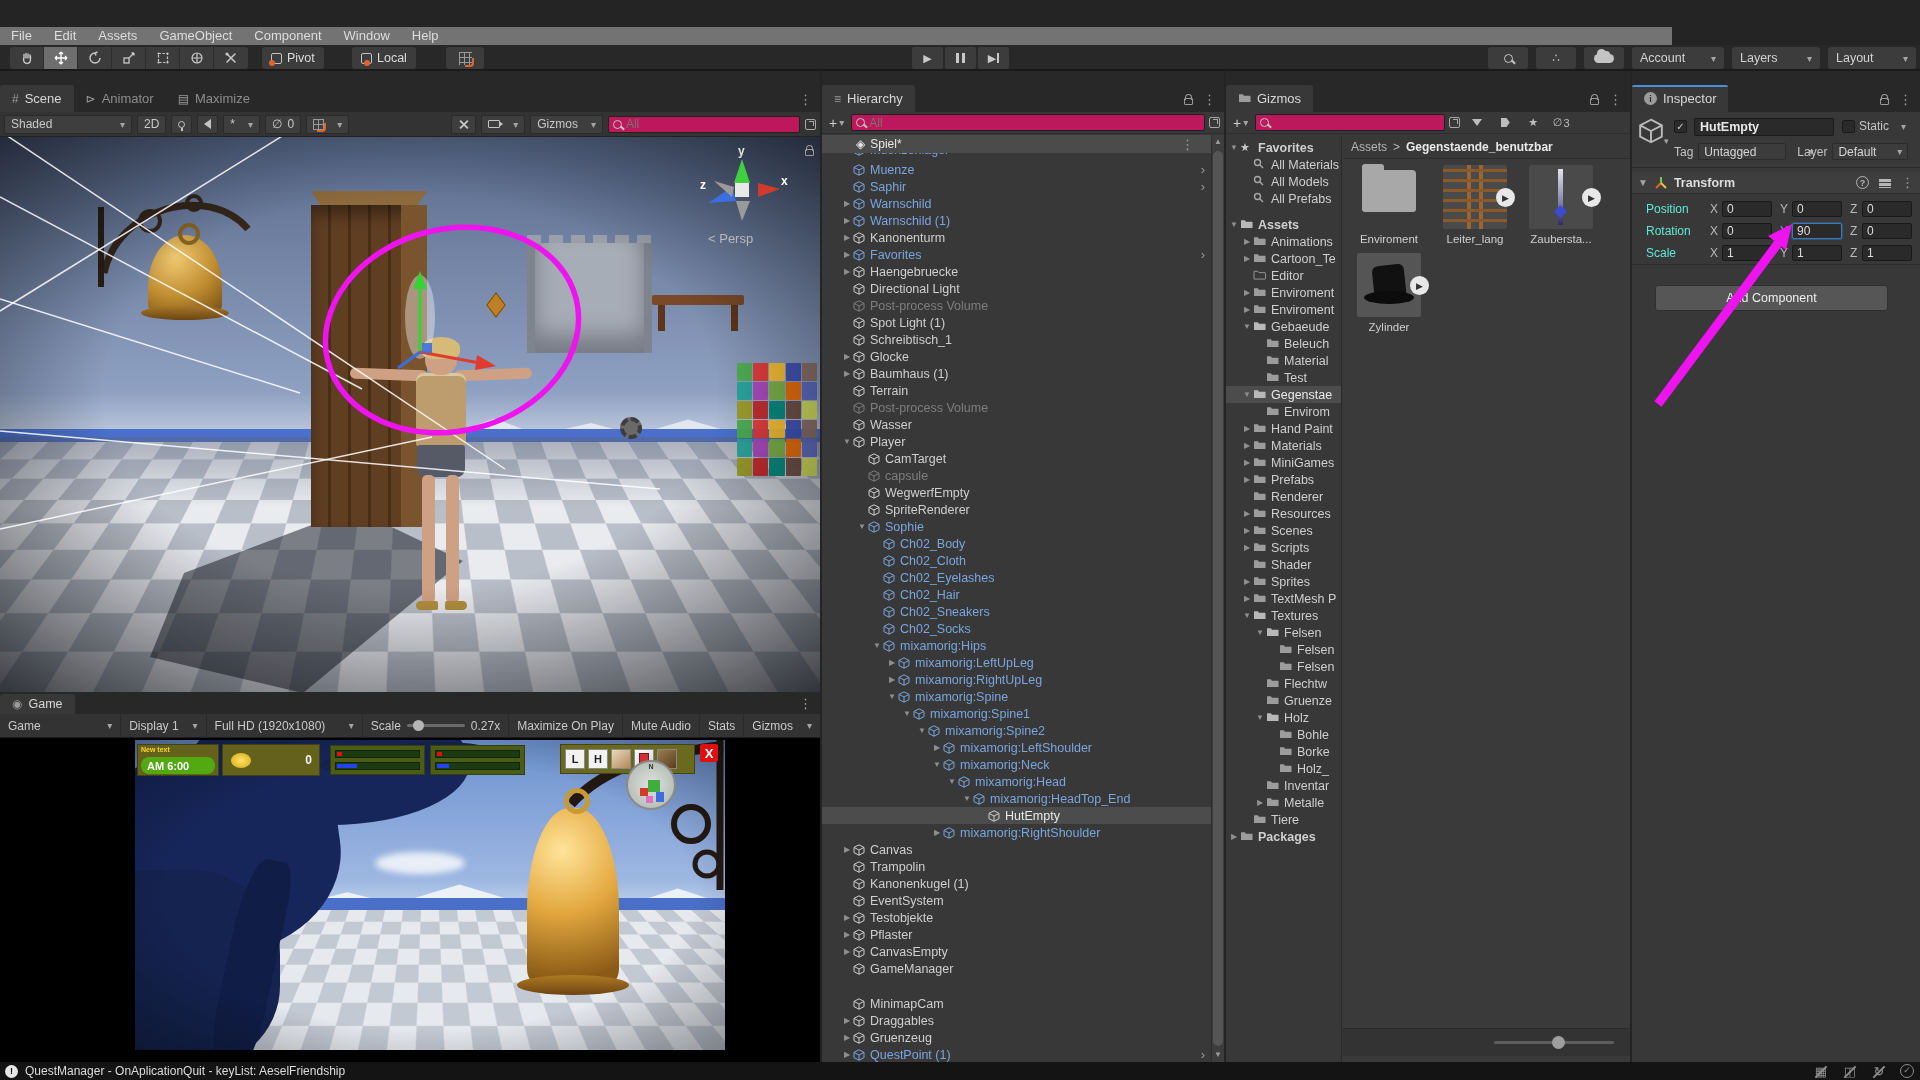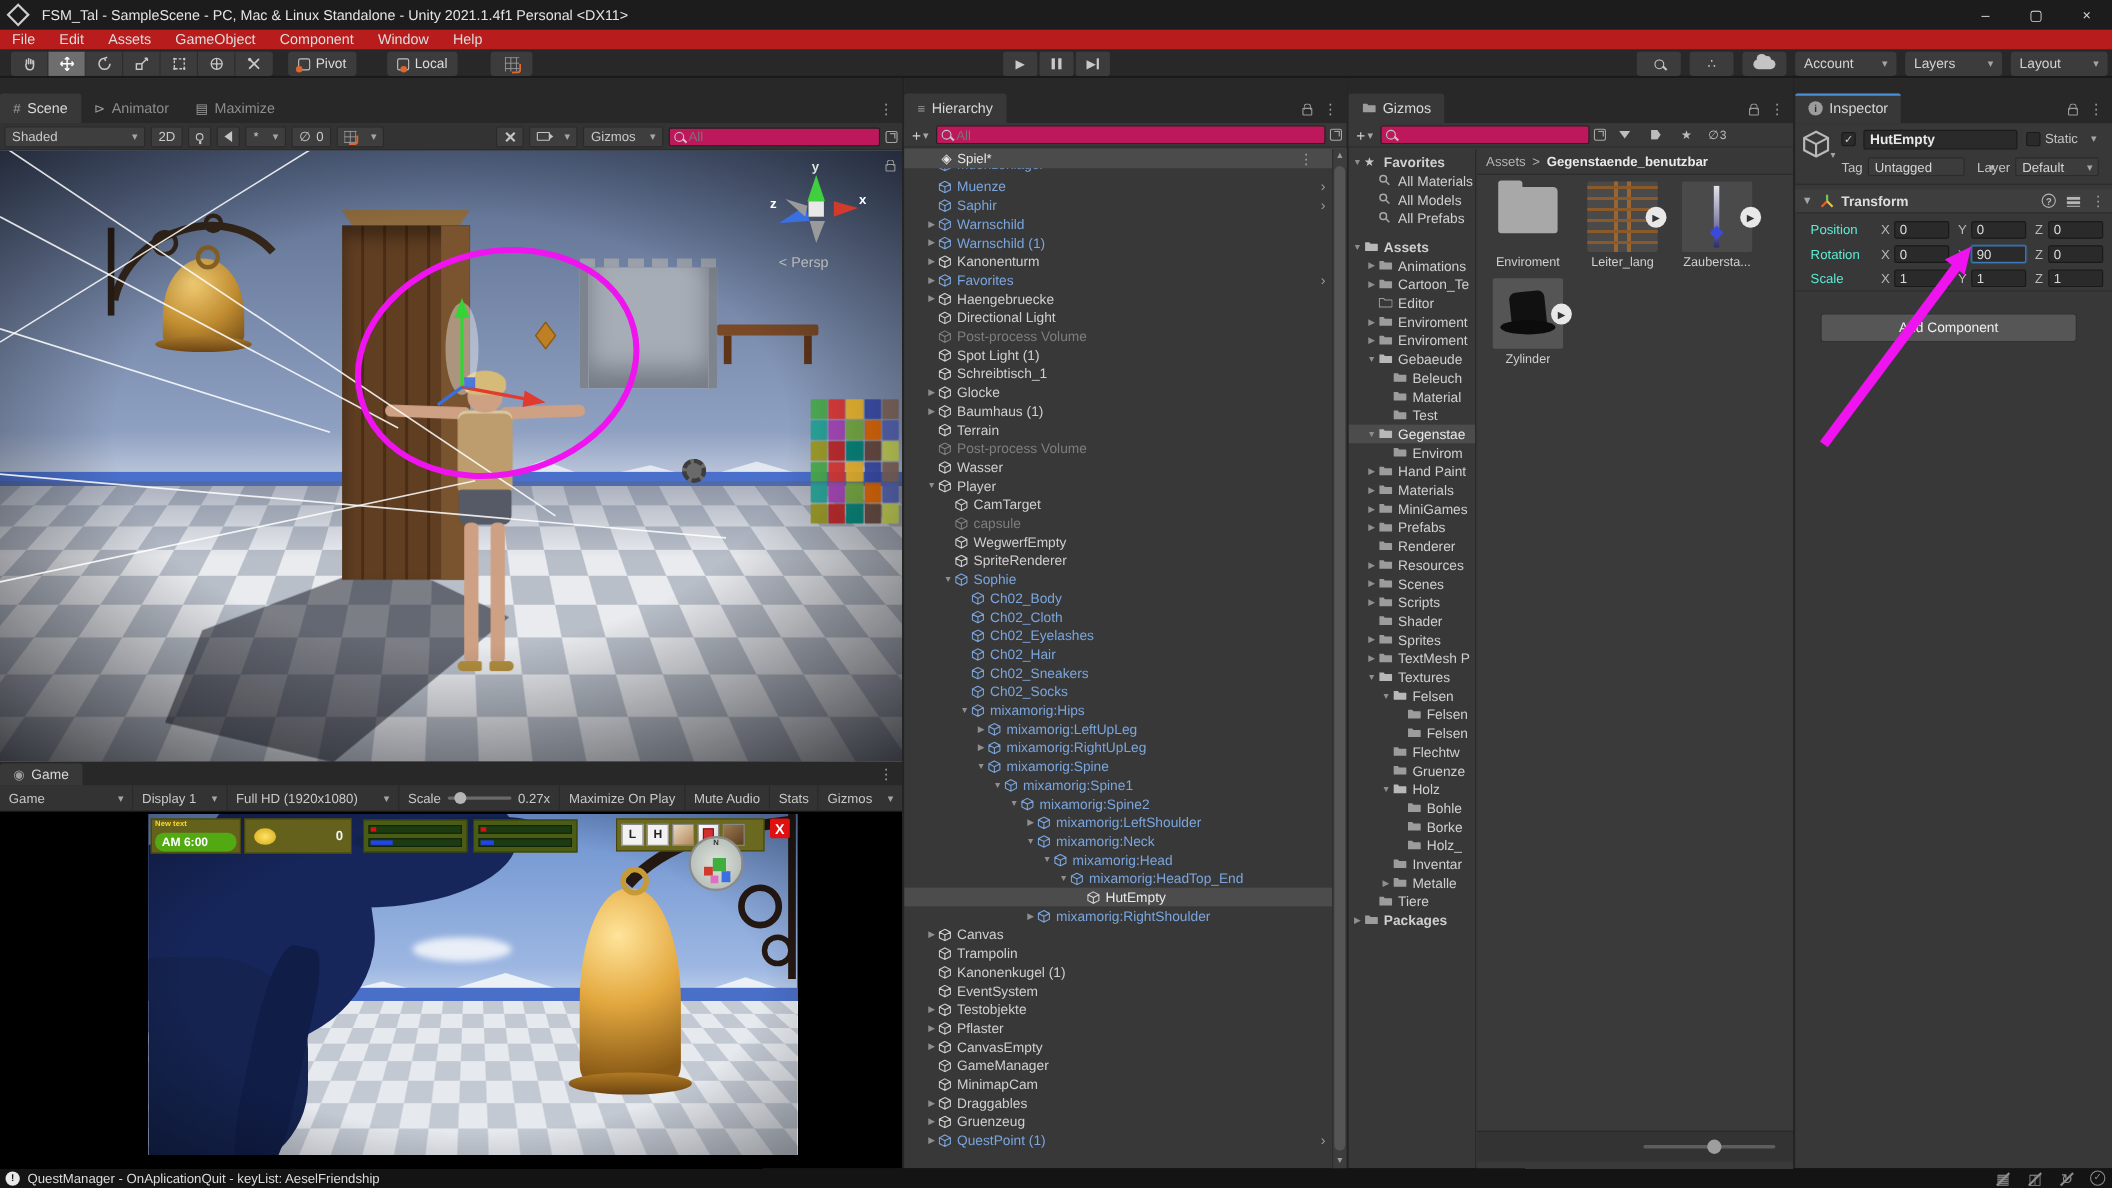--- a/index.html
+++ b/index.html
@@ -6,21 +6,21 @@
   html,body { background:#000; }
   body { font-family:"Liberation Sans", sans-serif; font-size:12px; color:#cfcfcf; }
   .app { position:relative; width:1920px; height:1080px; background:#242424; overflow:hidden; }
 
   
   .titlebar { position:absolute; left:0; top:0; width:1920px; height:27px; background:#1c1c1c; display:flex; align-items:center; }
   .unity-logo { width:15px; height:15px; margin-left:9px; border:2px solid #cfcfcf; transform:rotate(45deg); }
   .title-text { margin-left:14px; color:#e4e4e4; font-size:13px; }
   .winbtns { position:absolute; right:0; top:0; height:27px; display:flex; }
   .winbtn { width:46px; height:27px; display:flex; align-items:center; justify-content:center; color:#d6d6d6; font-size:13px; }
-  .menubar { position:absolute; left:0; top:27px; width:1920px; height:18px; background:#b91c1c; display:flex; align-items:center; }
+  .menubar { position:absolute; left:0; top:27px; width:1672px; height:18px; background:#737373; display:flex; align-items:center; }
   .menu-item { padding:0 11px; color:#dddddd; font-size:13px; height:18px; line-height:18px; }
   .toolbar { position:absolute; left:0; top:45px; width:1920px; height:26px; background:#282828; border-bottom:2px solid #1a1a1a; }
   .toolgroup { position:absolute; left:10px; top:2px; display:flex; }
   .toolbtn { width:34px; height:22px; background:#3c3c3c; display:flex; align-items:center; justify-content:center; border-right:1px solid #2c2c2c; position:relative; }
   .toolbtn:first-child { border-radius:3px 0 0 3px; }
   .toolbtn.last { border-radius:0 3px 3px 0; border-right:none; }
   .toolbtn.active { background:#6e6e6e; }
   .toolbtn svg { display:block; }
   .pl-btn { position:absolute; top:2px; height:22px; background:#3c3c3c; border-radius:3px; display:flex; align-items:center; padding:0 9px; color:#dcdcdc; font-size:12.5px; gap:5px; }
   .pivot-glyph { width:11px; height:11px; border:1.5px solid #c2c2c2; border-radius:2px; position:relative; }
@@ -273,29 +273,20 @@
   .sbi.slash::after { content:""; position:absolute; left:0; top:7px; width:16px; height:2px; background:#8d8d8d; transform:rotate(-45deg); }
   .sbi.circ { border:1.5px solid #8d8d8d; border-radius:50%; width:14px; height:14px; line-height:11px; font-size:9px; }
 
   .annot { position:absolute; inset:0; pointer-events:none; z-index:50; }
 </style>
 </head>
 <body>
 
 <div class="app">
 
-  <div class="titlebar">
-    <div class="unity-logo"></div>
-    <div class="title-text">FSM_Tal - SampleScene - PC, Mac &amp; Linux Standalone - Unity 2021.1.4f1 Personal &lt;DX11&gt;</div>
-    <div class="winbtns">
-      <div class="winbtn">–</div>
-      <div class="winbtn">▢</div>
-      <div class="winbtn">×</div>
-    </div>
-  </div>
 
   <div class="menubar">
       <div class="menu-item">File</div>
       <div class="menu-item">Edit</div>
       <div class="menu-item">Assets</div>
       <div class="menu-item">GameObject</div>
       <div class="menu-item">Component</div>
       <div class="menu-item">Window</div>
       <div class="menu-item">Help</div>
     </div>
@@ -1133,21 +1124,21 @@
         </div>
         <div class="trow" style="padding-left: 19px;">
           <span class="tarrow"></span>
           <span class="ticon c-w">
             <svg width="12" height="12" viewBox="0 0 12 12">
               <path d="M6 .8 L11 3.4 V8.6 L6 11.2 L1 8.6 V3.4 Z M1 3.4 L6 6 L11 3.4 M6 6 V11.2" stroke="currentColor" stroke-width="1" fill="none"></path>
             </svg>
           </span>
           <span class="tlbl c-w">GameManager</span>
         </div>
-        <div class="trow" style="padding-left: 19px;">
+        <div class="trow" style="padding-left: 19px; margin-top: 18px;">
           <span class="tarrow"></span>
           <span class="ticon c-w">
             <svg width="12" height="12" viewBox="0 0 12 12">
               <path d="M6 .8 L11 3.4 V8.6 L6 11.2 L1 8.6 V3.4 Z M1 3.4 L6 6 L11 3.4 M6 6 V11.2" stroke="currentColor" stroke-width="1" fill="none"></path>
             </svg>
           </span>
           <span class="tlbl c-w">MinimapCam</span>
         </div>
         <div class="trow" style="padding-left: 19px;">
           <span class="tarrow">▶</span>

